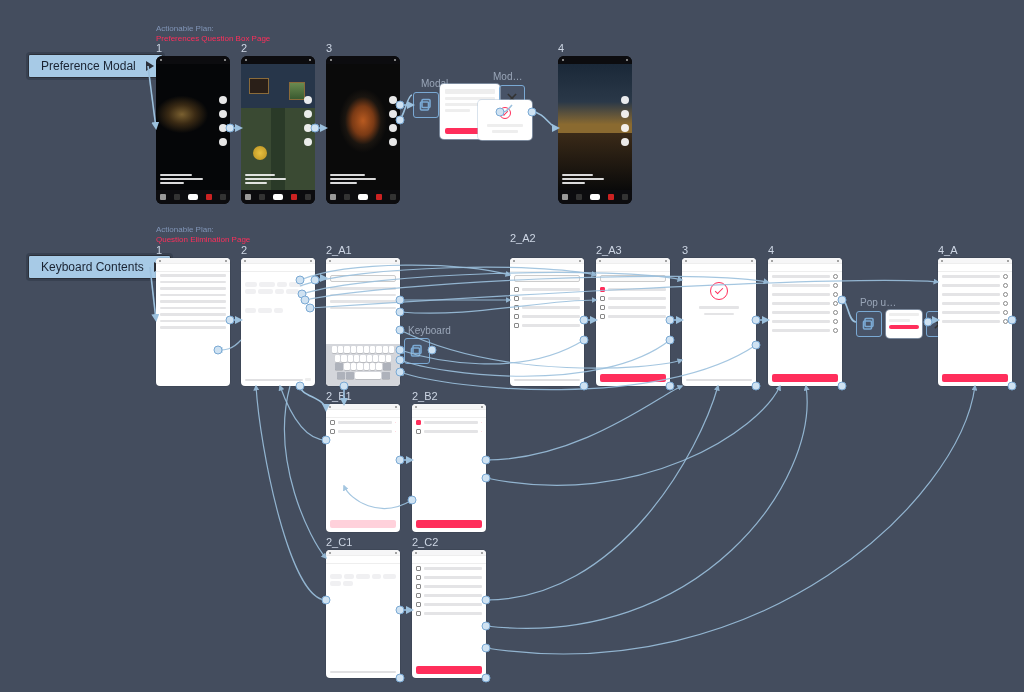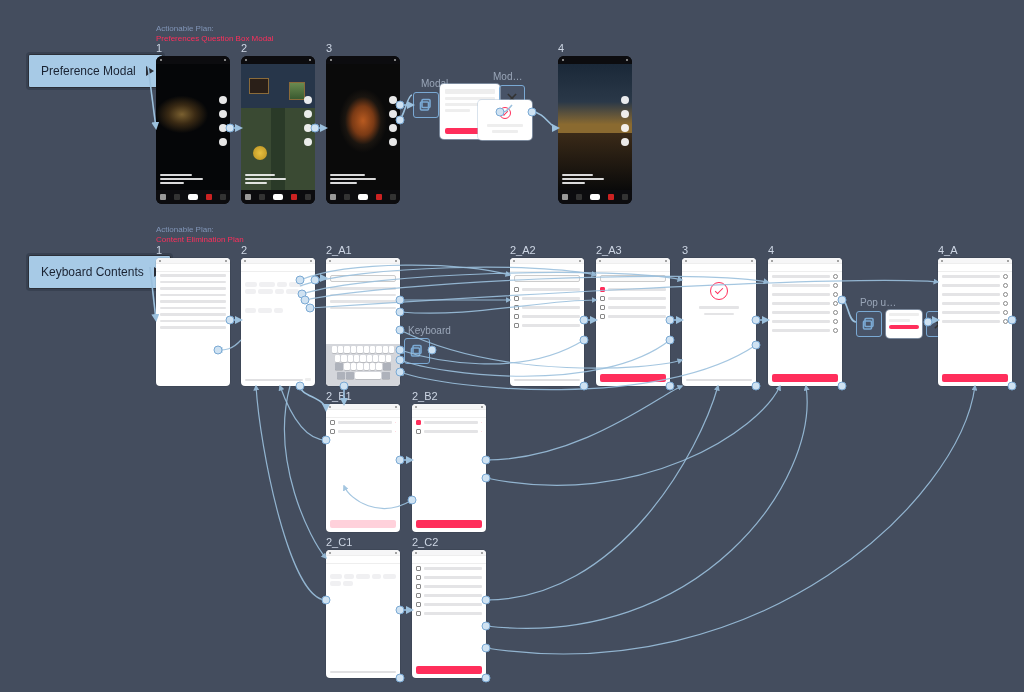--- a/index.html
+++ b/index.html
@@ -1,20 +1,20 @@
 <!DOCTYPE html>
 <html><head>
 <meta charset="utf-8">
 <style>
   *{box-sizing:border-box;margin:0;padding:0}
   html,body{width:1024px;height:692px;overflow:hidden}
   body{background:#444d5e;font-family:-apple-system,Helvetica,Arial,sans-serif;position:relative}
 
   
-  .flow-pill{position:absolute;display:flex;align-items:center;background:#a7cae6;border:1px solid #2b2f38;border-radius:2px;height:34px;padding:0 8px 0 12px;font-size:12px;color:#1a2332;box-shadow:0 0 0 2px rgba(20,30,45,.25)}
+  .flow-pill{position:absolute;display:flex;align-items:center;background:#a7cae6;border:1px solid #2b2f38;border-radius:2px;height:24px;padding:0 8px 0 12px;font-size:12px;color:#1a2332;box-shadow:0 0 0 2px rgba(20,30,45,.25)}
   .flow-pill .tri{margin-left:10px;width:0;height:0;border-top:5px solid transparent;border-bottom:5px solid transparent;border-left:8px solid #2b2f38}
 
   
   .headline{position:absolute;font-size:8px;line-height:10px;white-space:pre}
   .h-dim{color:#8195b7}
   .h-accent{color:#ff2e5b}
 
   
   .flabel{position:absolute;font-size:11px;color:#cdd6e4}
 
@@ -94,21 +94,21 @@
 </style>
 </head>
 <body>
 
 <div class="flow-pill" style="left:28px;top:54px">
   <span>Preference Modal</span>
   <span class="tri"></span>
 </div>
 
 <div class="headline h-dim" style="left:156px;top:24px">Actionable Plan:</div>
-<div class="headline h-accent" style="left:156px;top:34px">Preferences Question Box Modal</div>
+<div class="headline h-accent" style="left:156px;top:34px">Preferences Question Box Page</div>
 
 <div class="flabel" style="left:156px;top:42px">1</div>
 <div class="flabel" style="left:241px;top:42px">2</div>
 <div class="flabel" style="left:326px;top:42px">3</div>
 <div class="flabel" style="left:558px;top:42px">4</div>
 
 <div class="phone-dark" style="left:156px;top:56px">
   <div class="statusbar">
       <div class="dot"></div>
       <div class="dot"></div>
@@ -242,26 +242,26 @@
     <div class="mline" style="width:80%;margin:0 auto"></div>
     <div class="mline" style="width:60%;margin:0 auto"></div>
 </div>
 
 <div class="flow-pill" style="left:28px;top:255px">
   <span>Keyboard Contents</span>
   <span class="tri"></span>
 </div>
 
 <div class="headline h-dim" style="left:156px;top:225px">Actionable Plan:</div>
-<div class="headline h-accent" style="left:156px;top:235px">Content Elimination Plan</div>
+<div class="headline h-accent" style="left:156px;top:235px">Question Elimination Page</div>
 
 <div class="flabel" style="left:156px;top:244px">1</div>
 <div class="flabel" style="left:241px;top:244px">2</div>
 <div class="flabel" style="left:326px;top:244px">2_A1</div>
-<div class="flabel" style="left:510px;top:244px">2_A2</div>
+<div class="flabel" style="left:510px;top:232px">2_A2</div>
 <div class="flabel" style="left:596px;top:244px">2_A3</div>
 <div class="flabel" style="left:682px;top:244px">3</div>
 <div class="flabel" style="left:768px;top:244px">4</div>
 <div class="flabel" style="left:938px;top:244px">4_A</div>
 
 <div class="flabel" style="left:326px;top:390px">2_B1</div>
 <div class="flabel" style="left:412px;top:390px">2_B2</div>
 
 <div class="flabel" style="left:326px;top:536px">2_C1</div>
 <div class="flabel" style="left:412px;top:536px">2_C2</div>

